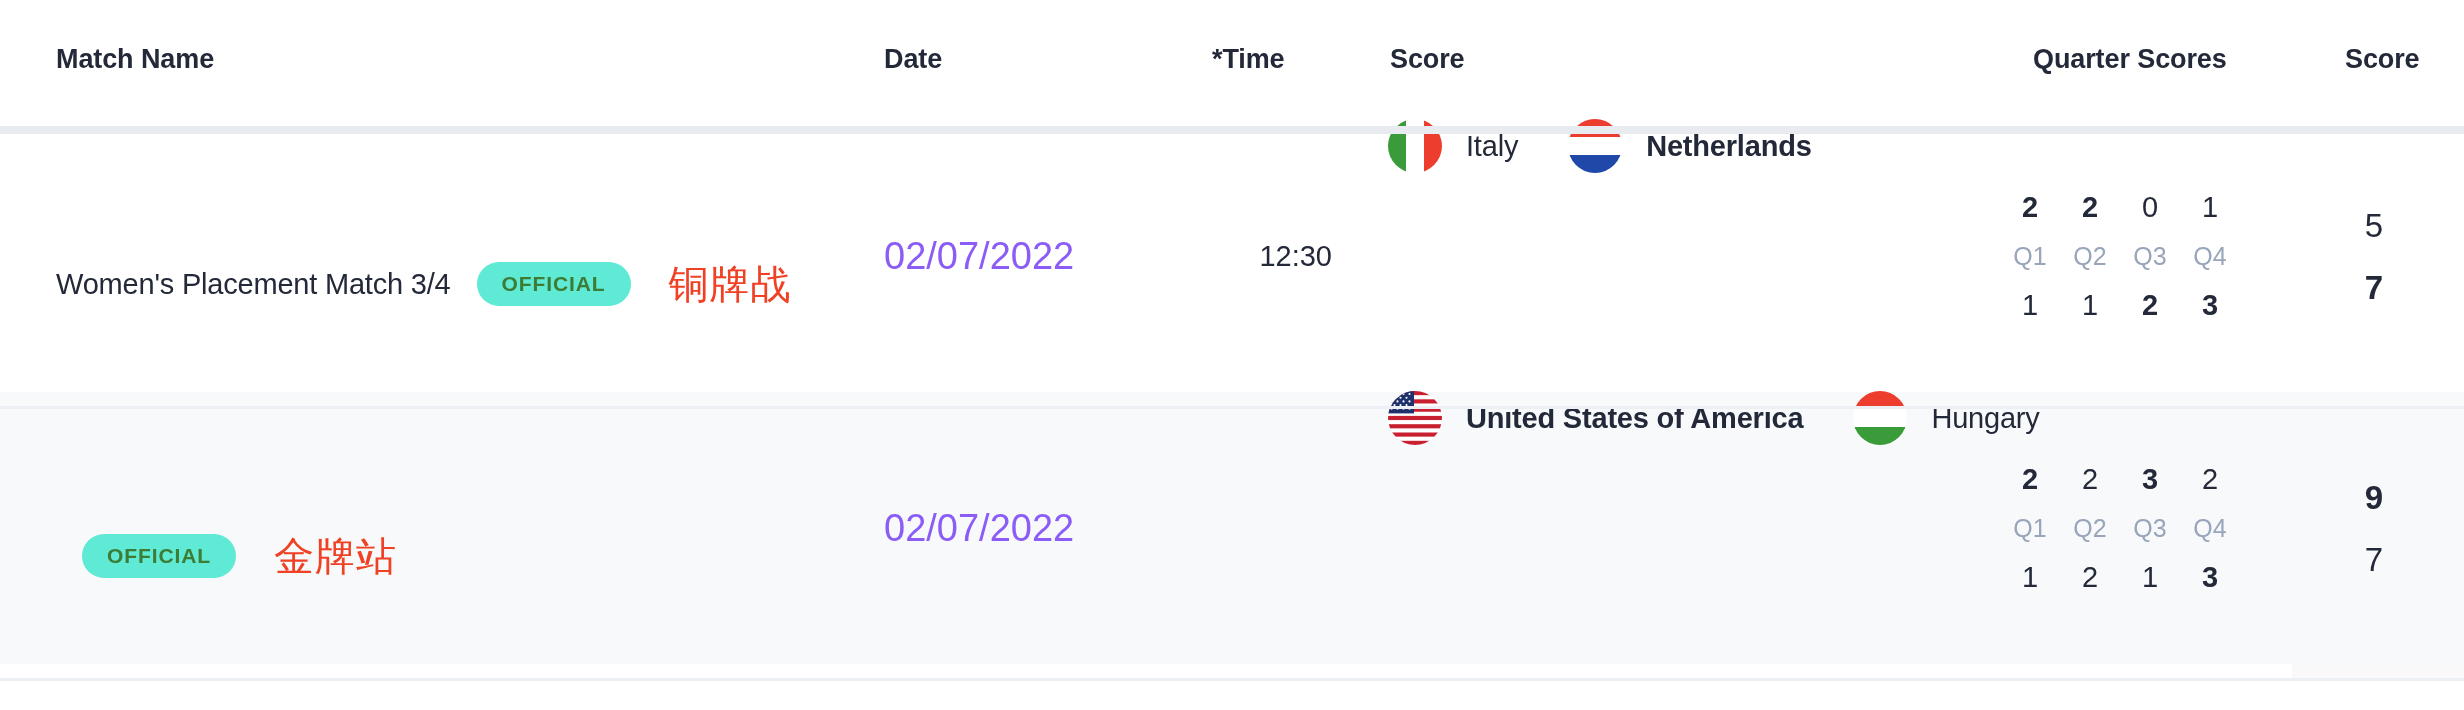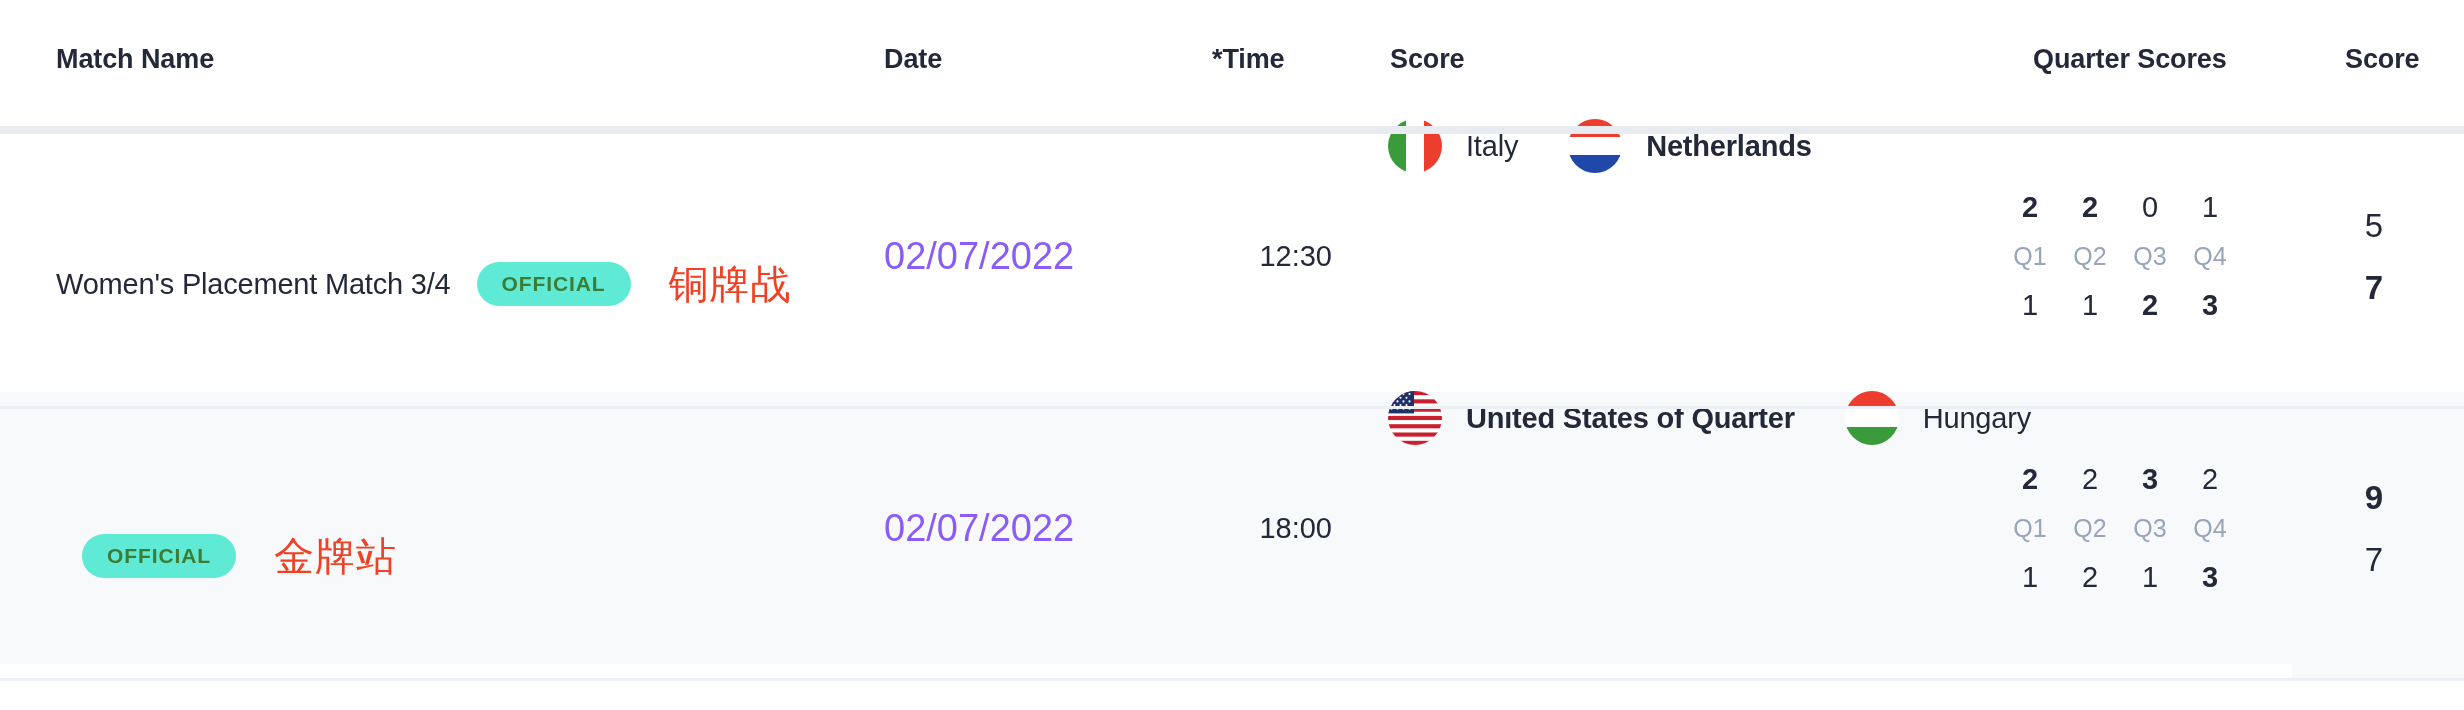--- a/index.html
+++ b/index.html
@@ -309,21 +309,20 @@
 
   <div class="row-divider rd-1"></div>
 
   <div class="row row--even">
     <div class="cell-match">
       <span class="badge">OFFICIAL</span>
       <span class="cn-note">金牌站</span>
     </div>
 
     <div class="cell-date">02/07/2022</div>
-    <div class="cell-time">18:00</div>
 
     <div class="cell-teams">
       <div class="team">
         <span class="flag">
           <svg viewBox="0 0 54 54">
               <g>
             <rect x="0" y="0" width="54" height="54" fill="#ffffff"></rect>
             <rect x="0" y="0" width="54" height="4.15" fill="#c8202e"></rect>
             <rect x="0" y="8.3" width="54" height="4.15" fill="#c8202e"></rect>
             <rect x="0" y="16.6" width="54" height="4.15" fill="#c8202e"></rect>
@@ -348,21 +347,21 @@
                   <circle cx="12.5" cy="14.1" r="1.05"></circle>
                   <circle cx="18.5" cy="14.1" r="1.05"></circle>
               <circle cx="3.5" cy="17.8" r="1.05"></circle>
                   <circle cx="9.5" cy="17.8" r="1.05"></circle>
                   <circle cx="15.5" cy="17.8" r="1.05"></circle>
                   <circle cx="21.5" cy="17.8" r="1.05"></circle>
             </g>
           </g>
             </svg>
         </span>
-        <span class="team-name is-winner">United States of Quarter</span>
+        <span class="team-name is-winner">United States of America</span>
       </div>
       <div class="team">
         <span class="flag">
           <svg viewBox="0 0 54 54">
               <g>
                 <rect x="0" y="0" width="54" height="18" fill="#ed3d2e"></rect>
                 <rect x="0" y="18" width="54" height="18" fill="#ffffff"></rect>
                 <rect x="0" y="36" width="54" height="18" fill="#3a9b3a"></rect>
               </g>
             </svg>

